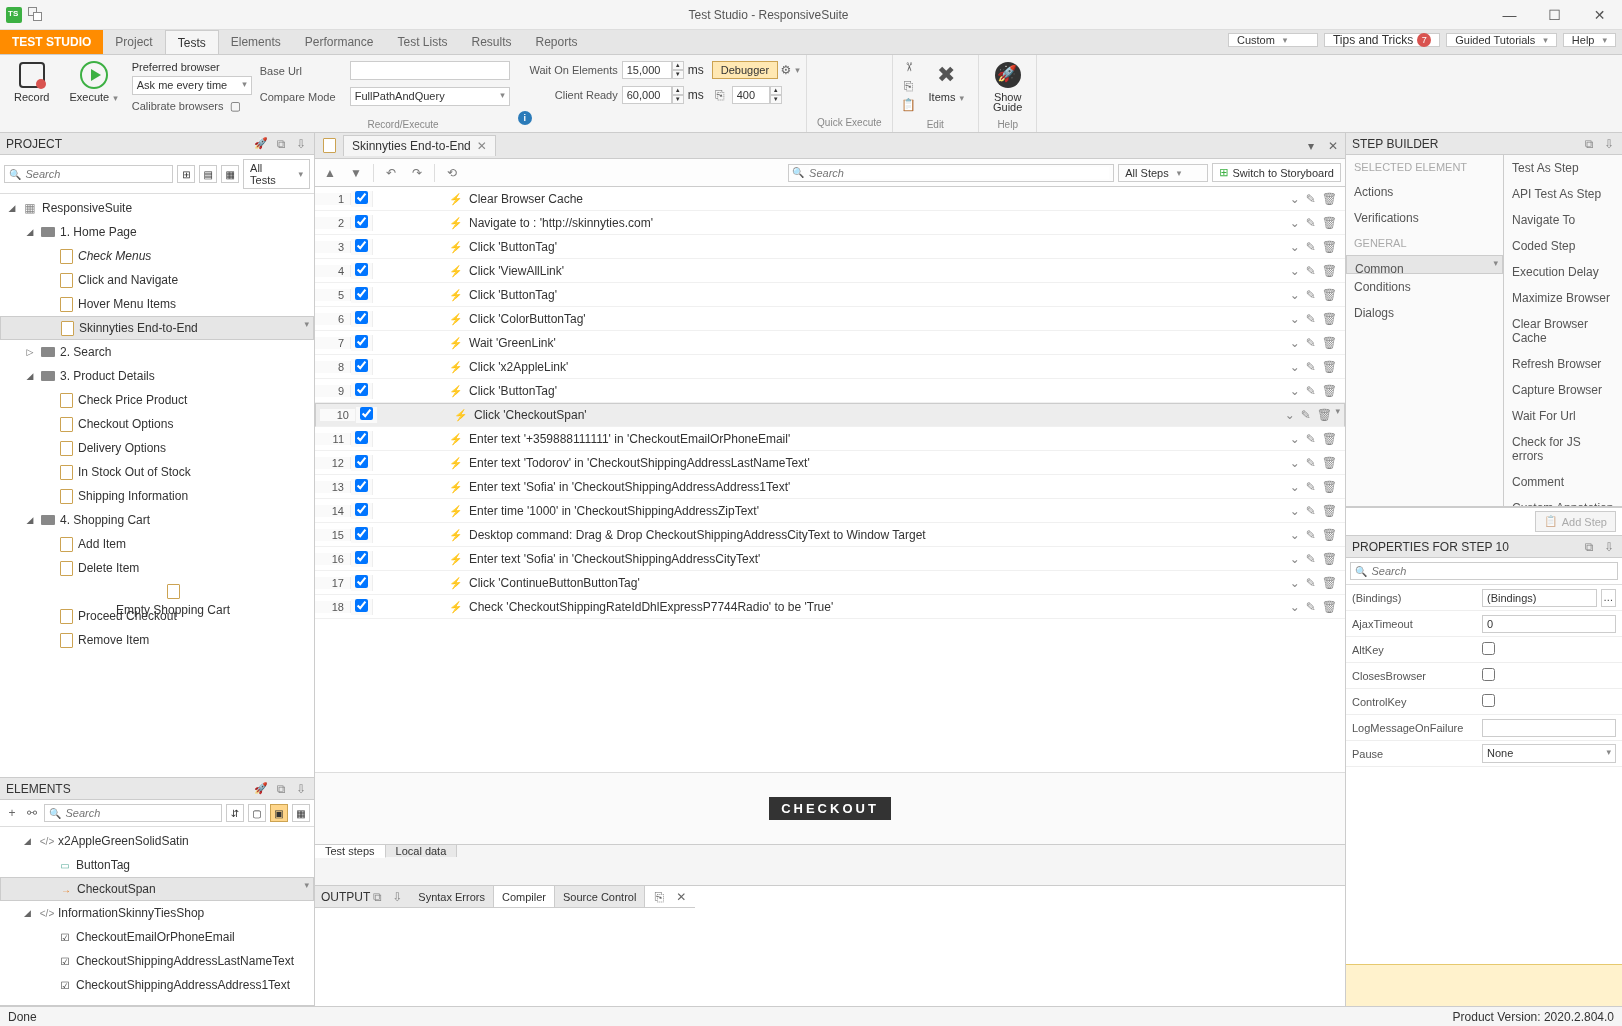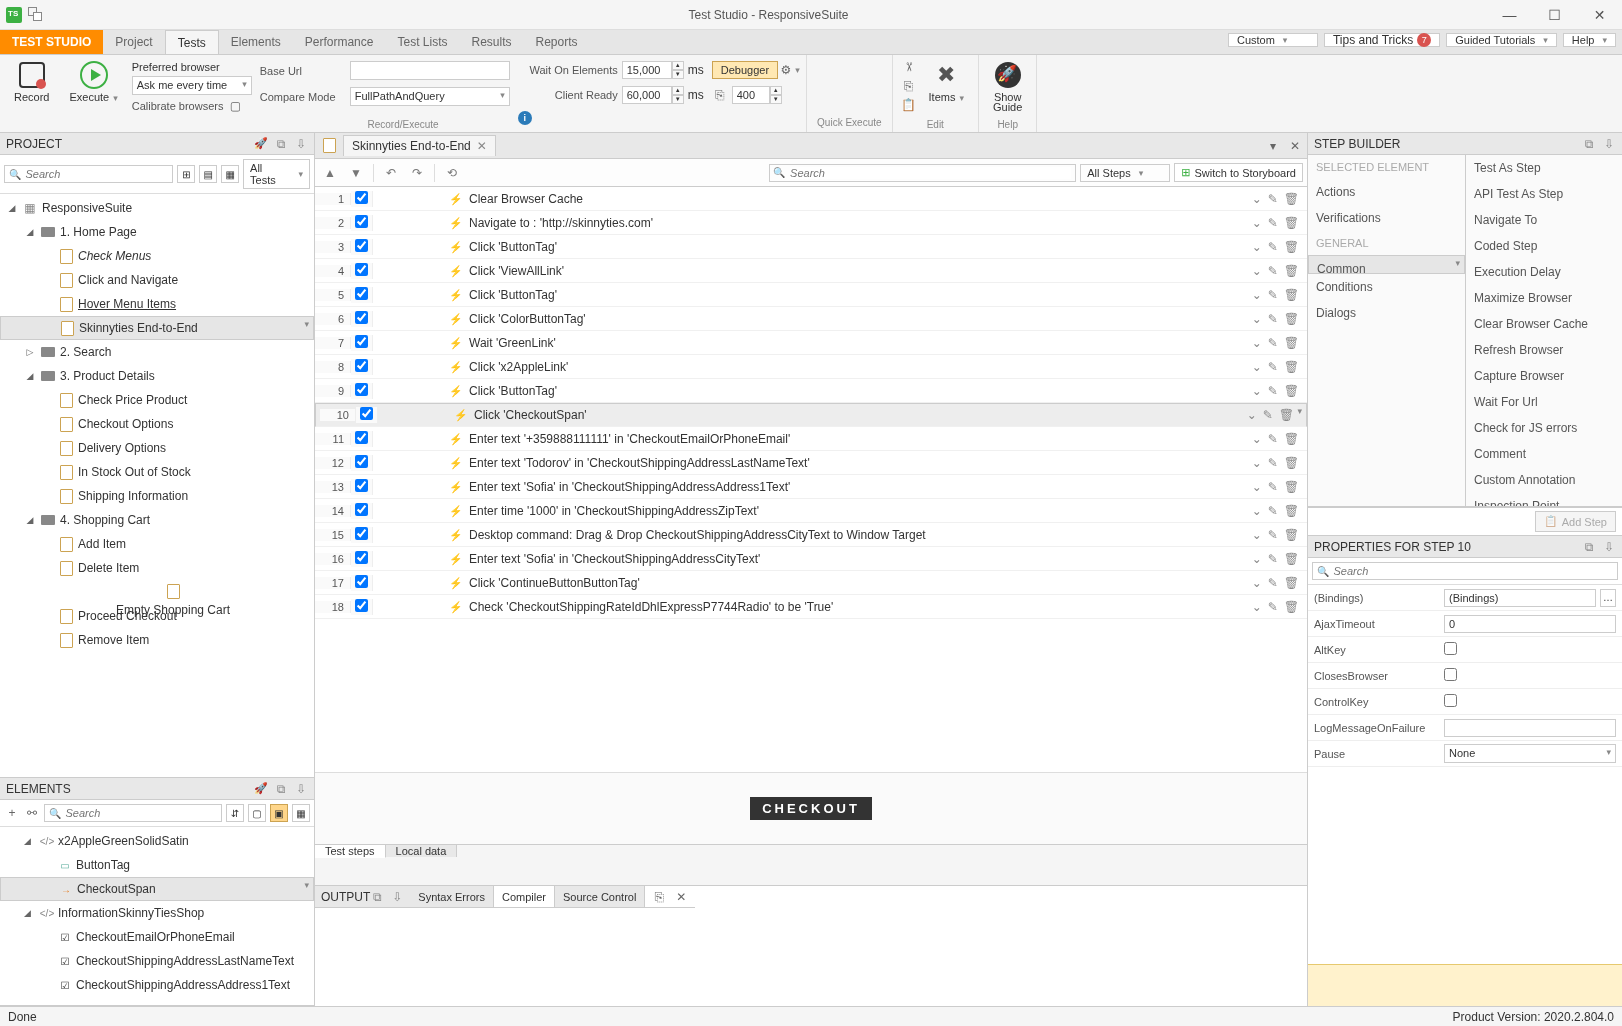--- a/index.html
+++ b/index.html
@@ -95,21 +95,21 @@
 .checkout .lbl{display:inline-block;background:#333;color:#fff;padding:4px 12px;font-weight:bold;letter-spacing:3px;font-size:13px}
 .subtabs{height:42px;background:#f5f5f5;border-top:1px solid #ccc;border-bottom:1px solid #ccc;display:flex;align-items:flex-start}
 .subtab{padding:0 10px;display:flex;align-items:center;font-size:11px;border-right:1px solid #ccc;background:#e8e8e8}
 .subtab.active{background:#fff;border-bottom:1px solid #fff;margin-bottom:-1px}
 .output{flex:0 0 120px;display:flex;}
 .outtabs{display:flex;height:22px;border-bottom:1px solid #ccc}
 .outtab{padding:0 8px;display:flex;align-items:center;font-size:11px;border-right:1px solid #ccc;background:#e8e8e8}
 .outtab.active{background:#fff}
 .outtools{margin-left:auto;display:flex;gap:6px;padding:0 6px;align-items:center}
 .outbody{flex:1;background:#fff}
-.rightcol{width:315px;display:flex;flex-direction:column;border-left:1px solid #ccc}
+.rightcol{width:277px;display:flex;flex-direction:column;border-left:1px solid #ccc}
 .splitpane{display:flex;height:352px;border-bottom:1px solid #ccc}
 .splitleft{width:158px;border-right:1px solid #ccc;background:#fafafa;overflow:auto}
 .splitright{flex:1;background:#fafafa;overflow:auto}
 .catitem{padding:6px 8px;font-size:12px;color:#555;cursor:pointer}
 .catitem.hdr{color:#aaa;font-size:11px}
 .catitem.sel{background:#e6e6e6}
 .addstep{height:28px;border-top:1px solid #ccc;display:flex;align-items:center;justify-content:flex-end;padding:0 6px}
 .addstepbtn{border:1px solid #ccc;padding:3px 8px;font-size:11px;color:#aaa;background:#f5f5f5;display:flex;align-items:center;gap:4px}
 .addstepbtn::before{content:"📋";font-size:11px;opacity:.5}
 .proppanel{flex:1;display:flex;flex-direction:column;overflow:hidden}
@@ -312,21 +312,21 @@
           <div class="treeitem" style="padding-left: 42px; font-style: italic;">
             <span class="arrow"></span>
             <span class="ico testfile"></span>
             <span>Check Menus</span>
           </div>
           <div class="treeitem" style="padding-left: 42px;">
             <span class="arrow"></span>
             <span class="ico testfile"></span>
             <span>Click and Navigate</span>
           </div>
-          <div class="treeitem" style="padding-left: 42px; text-decoration: underline;">
+          <div class="treeitem" style="padding-left: 42px;">
             <span class="arrow"></span>
             <span class="ico testfile"></span>
             <span>Hover Menu Items</span>
           </div>
           <div class="treeitem sel" style="padding-left: 42px;">
             <span class="arrow"></span>
             <span class="ico testfile"></span>
             <span>Skinnyties End-to-End</span>
           </div>
           <div class="treeitem" style="padding-left: 24px;">

